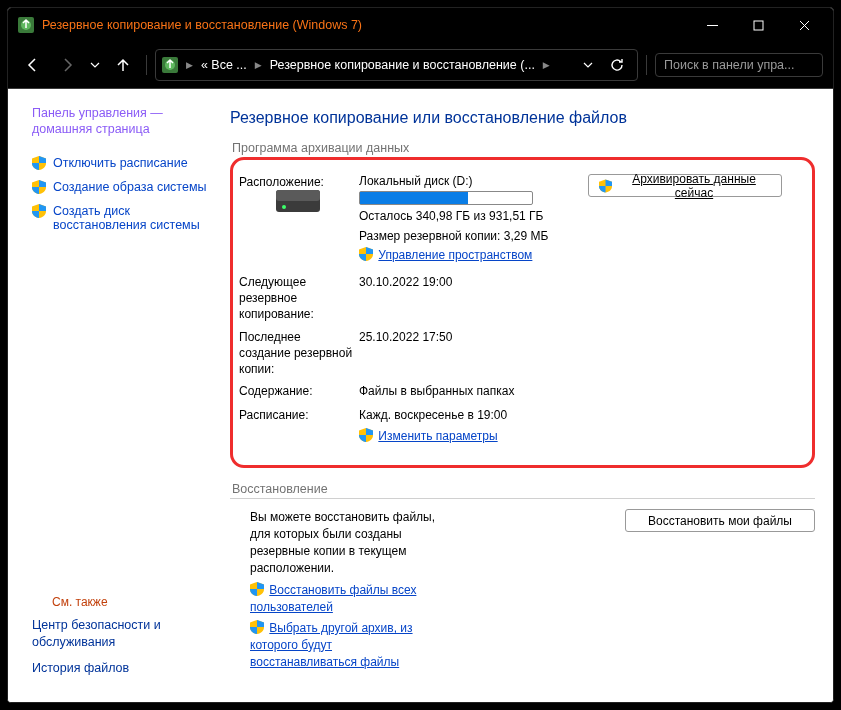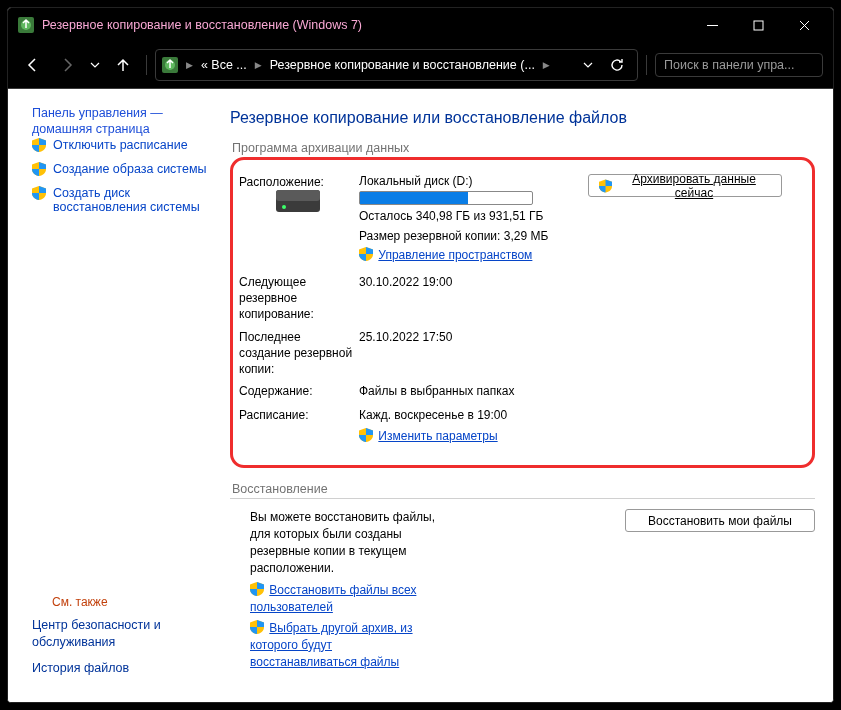--- a/index.html
+++ b/index.html
@@ -21,21 +21,21 @@
     width:100%; height:100%;
     background:#fff;
     border:1px solid #222;
     border-radius:4px;
     overflow:hidden;
     display:flex;
     flex-direction:column;
   }
   
   .titlebar {
-    background:#000; color:#f9a8d4;
+    background:#000; color:#f97316;
     height:34px;
     display:flex; align-items:center;
     padding:0 6px 0 10px;
   }
   .titlebar .appicon {
     width:16px; height:16px;
     margin-right:8px;
   }
   .titlebar .title { font-size:12.5px; }
   .titlebar .spacer { flex:1; }
@@ -95,21 +95,21 @@
   
   .body {
     flex:1; display:flex; background:#fff;
   }
   .sidebar {
     width:212px;
     padding:16px 10px 16px 24px;
     display:flex; flex-direction:column;
     font-size:12.5px;
   }
-  .sidebar .homelink { color:#1d4ed8; line-height:1.3; }
+  .sidebar .homelink { color:#8b5cf6; margin-bottom:18px; line-height:1.3; }
   .shield-row {
     display:flex; align-items:flex-start; gap:7px;
     margin-bottom:10px;
   }
   .shield {
     flex-shrink:0;
   }
   .link { color:#0645c8; text-decoration:none; cursor:pointer; }
   .sidebar .spacer-fill { flex:1; }
   .seealso { color:#c2410c; font-size:12px; margin-bottom:8px;margin-left:20px; }

